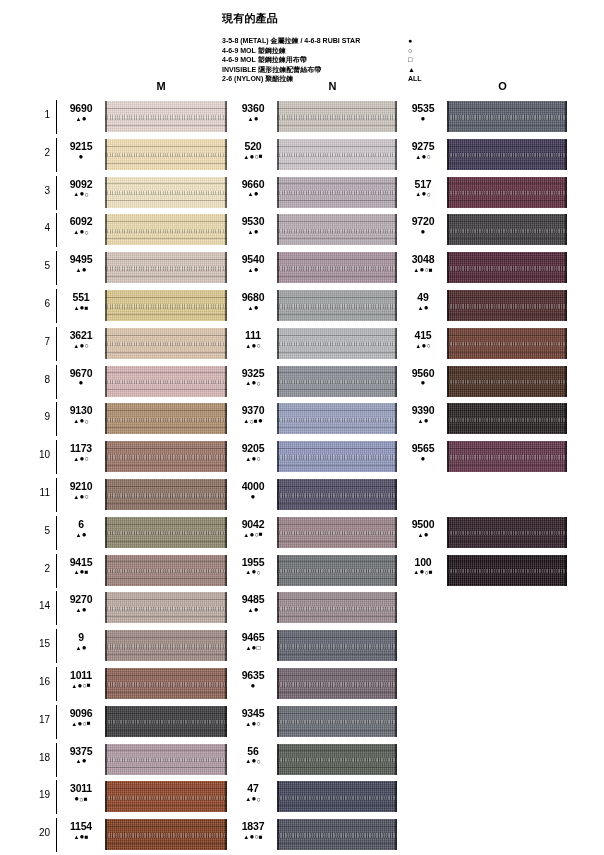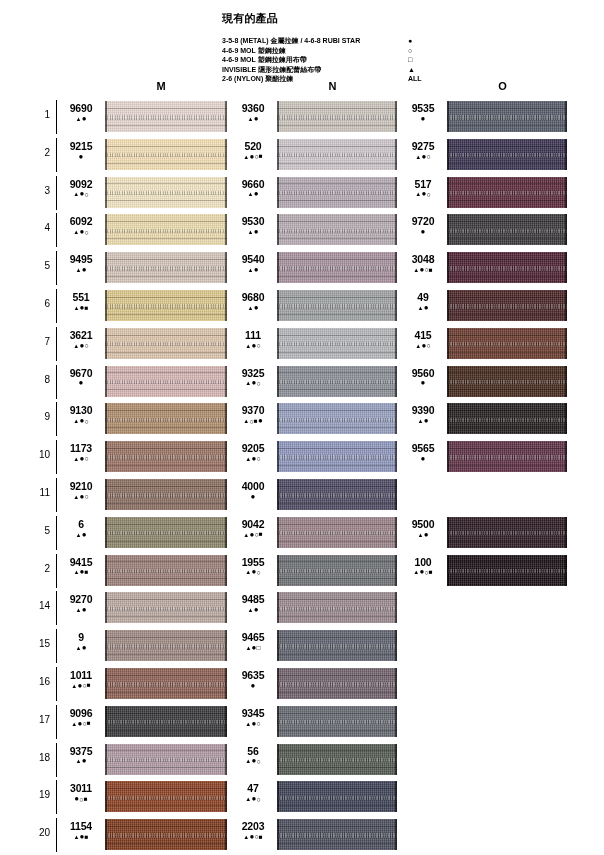--- a/index.html
+++ b/index.html
@@ -997,21 +997,21 @@
             <div class="swatch-tex"></div>
             <div class="swatch-seam-t"></div>
             <div class="swatch-teeth"></div>
             <div class="swatch-seam-b"></div>
             <div class="swatch-edge l"></div>
             <div class="swatch-edge r"></div>
           </div>
         </div>
       </div>
         <div class="cell cell-n">
-        <div class="code">2203</div>
+        <div class="code">1837</div>
         <div class="syms"><span class="g g-tri">▲</span><span class="g g-dot">●</span><span class="g g-circ">○</span><span class="g g-sq">■</span></div>
         <div class="swatch">
           <div class="swatch-body" style="background:#4b4f5c">
             <div class="swatch-tex"></div>
             <div class="swatch-seam-t"></div>
             <div class="swatch-teeth"></div>
             <div class="swatch-seam-b"></div>
             <div class="swatch-edge l"></div>
             <div class="swatch-edge r"></div>
           </div>

